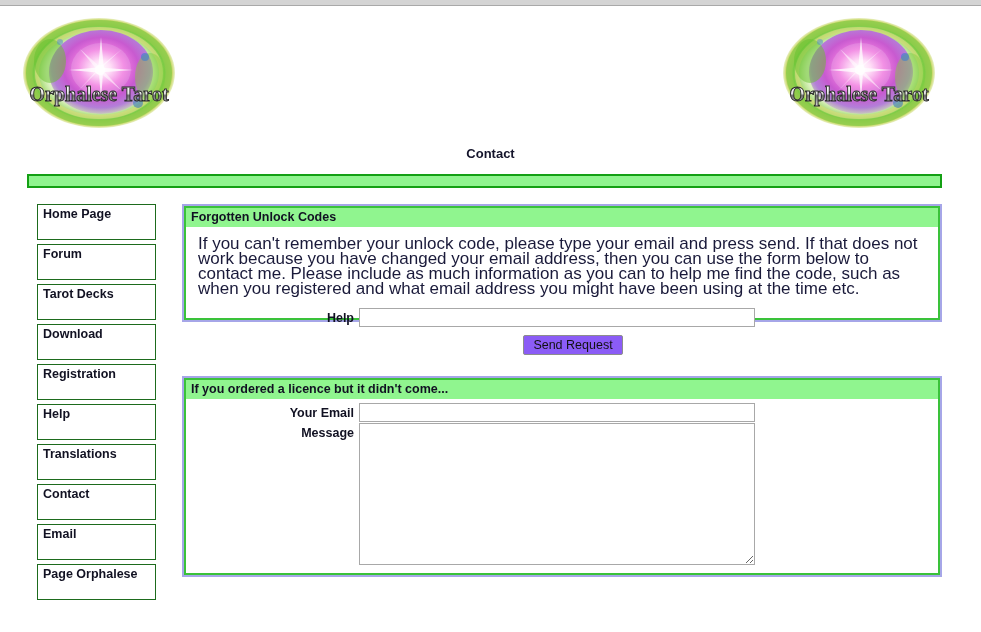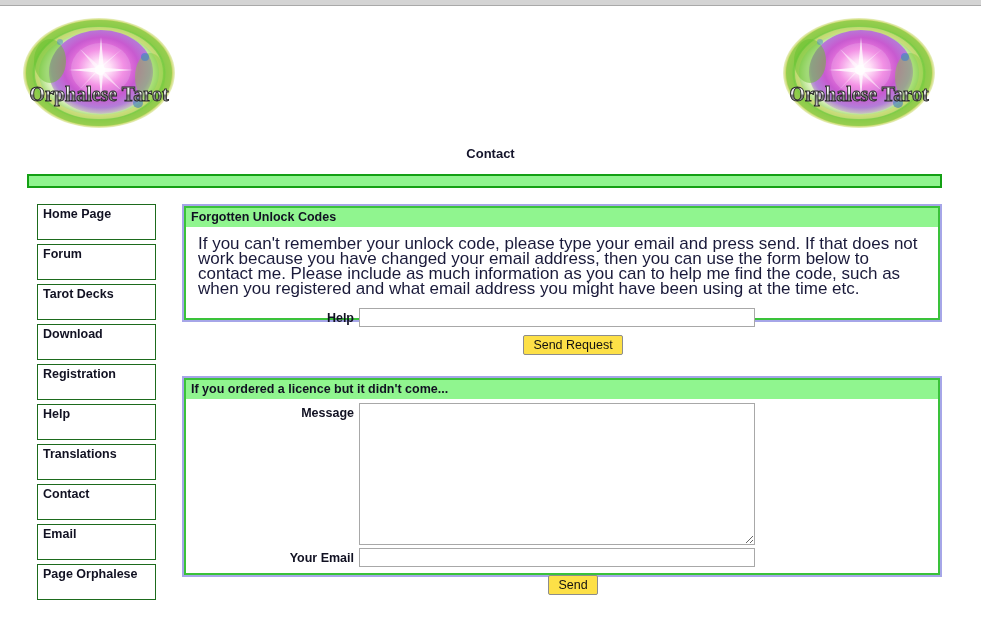--- a/index.html
+++ b/index.html
@@ -187,21 +187,21 @@
 
   .button-row {
     text-align: center;
     margin-top: 7px;
     padding-left: 22px;
   }
   .form-button {
     font-family: "Liberation Sans", sans-serif;
     font-size: 12.5px;
     color: #111;
-    background: #fde047;
+    background: #8b5cf6;
     border: 1px solid #8d8d8d;
     border-radius: 2px;
     padding: 2px 9px;
     cursor: pointer;
     line-height: 14px;
   }
 </style>
 </head>
 <body>
 
@@ -323,34 +323,31 @@
       </div>
     </section>
 
     <section class="panel" id="panel-licence">
       <div class="panel-inner">
         <div class="panel-header">If you ordered a licence but it didn't come...</div>
         <div class="panel-body">
           <table class="form-table" style="margin-top:4px;">
             <tbody>
                 <tr>
+              <td class="label-cell">Your Email</td>
+              <td>
+                <input class="text-input" type="text" placeholder="" style="">
+              </td>
+            </tr>
+            <tr>
               <td class="label-cell">Message</td>
               <td>
                 <textarea class="text-area" placeholder="" style=""></textarea>
               </td>
             </tr>
-            <tr>
-              <td class="label-cell">Your Email</td>
-              <td>
-                <input class="text-input" type="text" placeholder="" style="">
-              </td>
-            </tr>
           </tbody>
             </table>
-          <div class="button-row">
-            <button class="form-button" type="button">Send</button>
-          </div>
         </div>
       </div>
     </section>
 
   </div>
 </div>
 
 </body></html>

